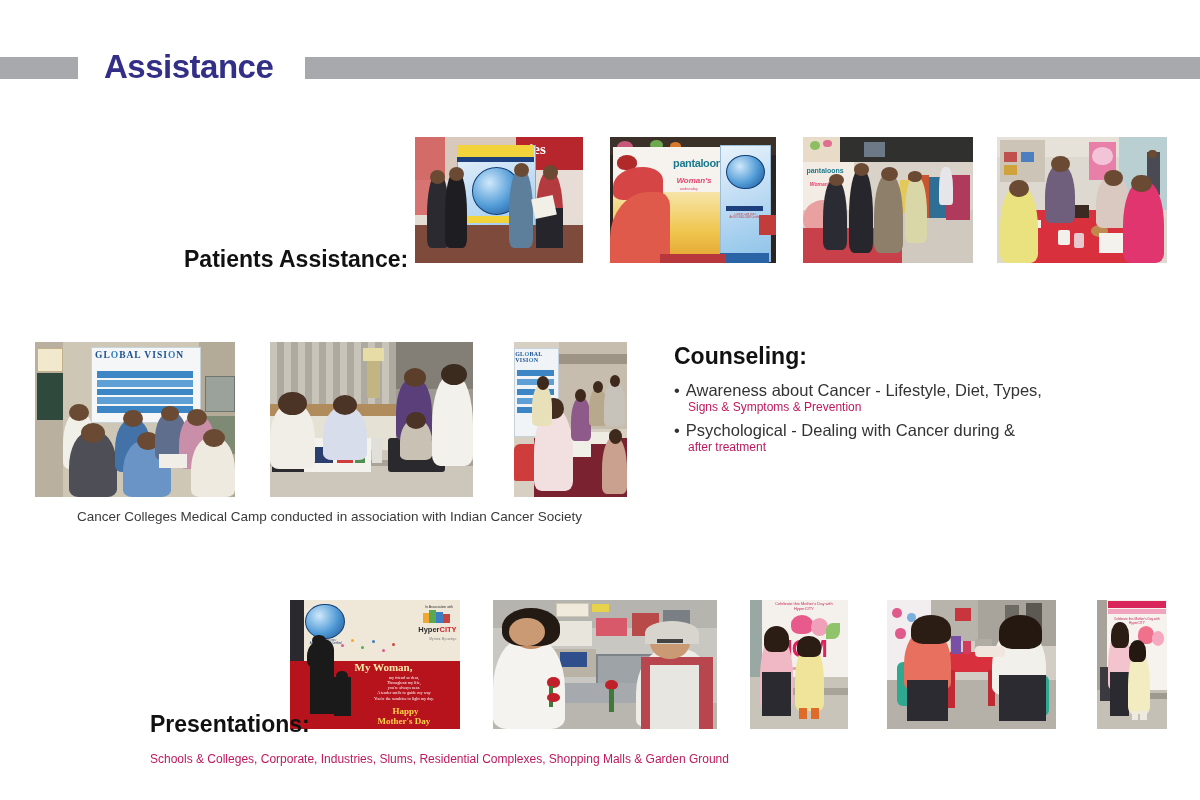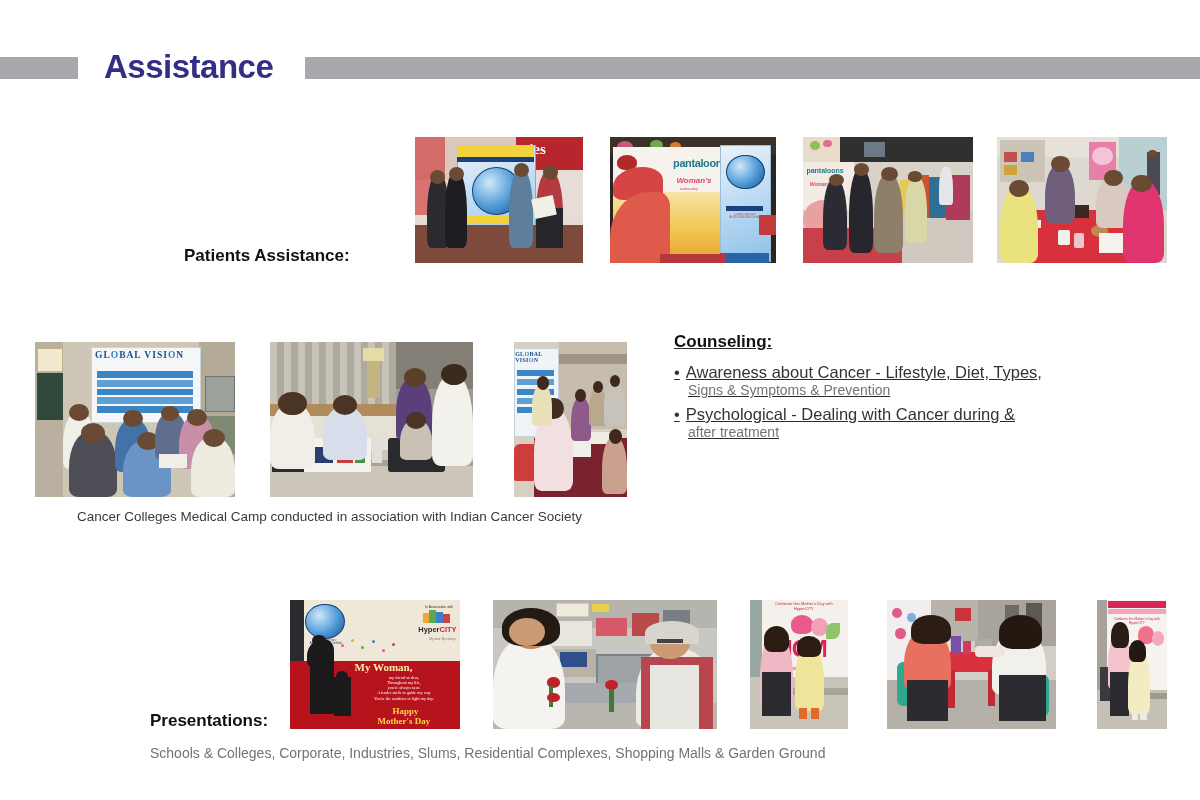--- a/index.html
+++ b/index.html
@@ -49,45 +49,45 @@
     background: #ddd;
   }
   .photo .inner {
     position: absolute;
     inset: 0;
   }
   .ph-layer { position: absolute; }
 
   
   .block-heading {
-    font-size: 17px;
+    font-size: 23px;
     font-weight: bold;
     color: #111;
   }
   .bullet-line {
     font-size: 16.5px;
     color: #333;
     white-space: nowrap;
   }
   .bullet-line .bul { margin-right: 6px; }
   .cont-line {
-    font-size: 14px;
-    color: #737373;
+    font-size: 12px;
+    color: #be185d;
     white-space: nowrap;
   }
   .caption {
     font-size: 13.5px;
     color: #3a3a3a;
   }
 
   #patients-assistance { position: absolute; left: 184px; top: 246px; }
   #pa-heading { margin-bottom: 13px; }
   #pa-list .bullet-line { margin-bottom: 10px; }
 
-  #counseling { position: absolute; left: 674px; top: 332px; text-decoration: underline; }
+  #counseling { position: absolute; left: 674px; top: 343px; }
   #co-heading { margin-bottom: 11px; }
   #counseling .c-item { margin-bottom: 7px; margin-top: 7px; }
   #counseling .cont-line { padding-left: 14px; }
 
   #camp-caption { position: absolute; left: 77px; top: 509px; }
 
   #presentations { position: absolute; left: 123px; top: 711px; margin-left: 27px; }
   #pres-heading { margin-bottom: 14px; }
 
   

